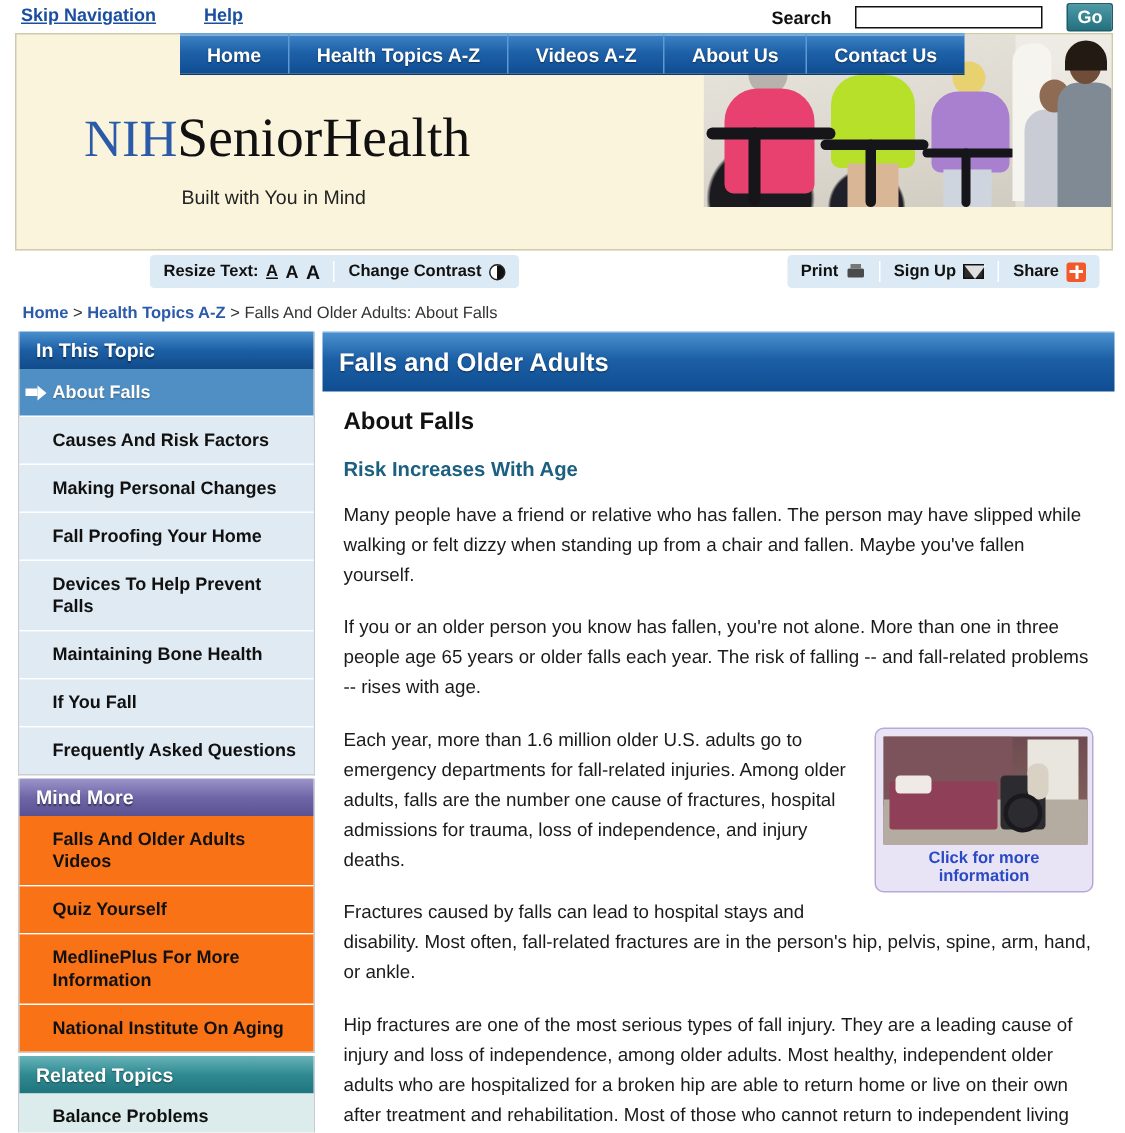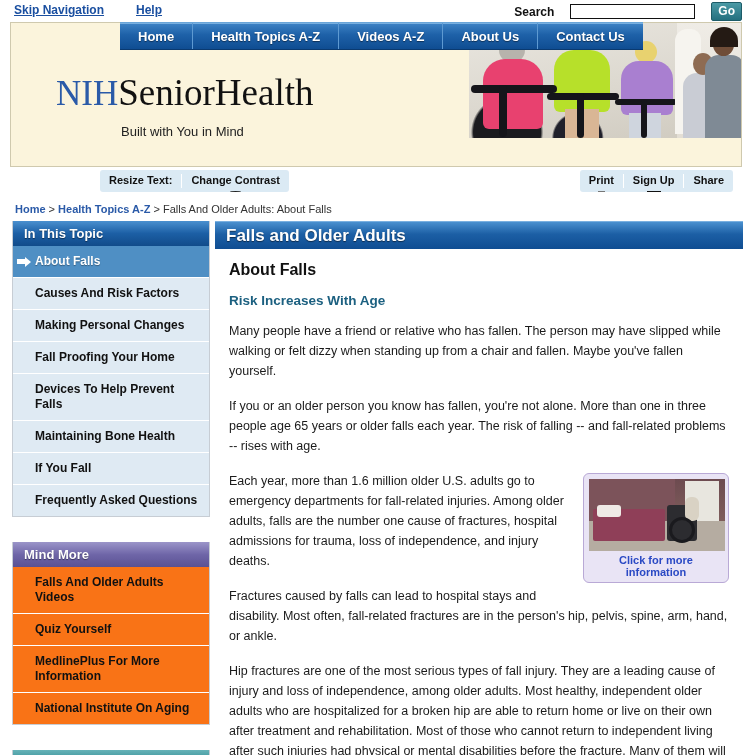--- a/index.html
+++ b/index.html
@@ -170,21 +170,20 @@
   .toolcell {
     display:flex; align-items:center; gap:5px;
     padding:0 9px;
     height:14px;
     font-size:11px;
     font-weight:bold;
     color:#111;
     border-right:1px solid #ffffff;
     cursor:pointer;
     white-space:nowrap;
-    flex-direction:column;
   }
   .toolcell:last-child { border-right:none; }
   .rsA { font-size:11px; font-weight:bold; cursor:pointer; }
   .rsA.sel { text-decoration: underline; }
   .rsA.m { font-size:12px; }
   .rsA.l { font-size:13px; }
   .contrast-ic {
     width:11px; height:11px; border-radius:50%;
     background: linear-gradient(90deg, #ffffff 0 50%, #111 50% 100%);
     border:1px solid #222;
@@ -212,21 +211,21 @@
 
   
   .sidebar {
     position:absolute; top:221px; left:12px; width:198px;
   }
   .content {
     position:absolute; top:221px; left:215px; right:7px;
   }
 
   
-  .module { margin-bottom: 25px; border:1px solid #c7cdd4; border-top:none; }
+  .module { margin-bottom: 2px; border:1px solid #c7cdd4; border-top:none; }
   .mod-head {
     height:25px; display:flex; align-items:center;
     padding-left:11px;
     font-size:13px; font-weight:bold; color:#fff;
     text-shadow: 0 1px 1px rgba(0,0,0,.45);
   }
   .mh-blue   { background: linear-gradient(#4a90cf 0%, #1c5fa5 50%, #114b8a 100%); }
   .mh-purple { background: linear-gradient(#9b95c9 0%, #6f66a8 50%, #5a5193 100%); }
   .mh-teal   { background: linear-gradient(#67b3b8 0%, #2f8a92 50%, #1f737c 100%); }
 
@@ -256,21 +255,21 @@
   .mod-item.active .arrow:before{
     content:""; position:absolute; left:0; top:-2.5px; width:8px; height:5px; background:#fff;
   }
   .mod-item.active .arrow:after{
     content:""; position:absolute; left:8px; top:-5px;
     width:0;height:0;border-top:5px solid transparent;border-bottom:5px solid transparent;border-left:6px solid #fff;
   }
 
   
   .page-title {
-    height:28px;
+    height:40px;
     display:flex; align-items:center;
     padding-left:11px;
     font-size:17px; font-weight:bold; color:#ffffff;
     background: linear-gradient(#4a90cf 0%, #1c5fa5 45%, #0f4d92 100%);
     border-top:1px solid #7ab0e0;
     text-shadow: 0 1px 1px rgba(0,0,0,.5);
   }
   .body-pad { padding: 12px 14px 0 14px; }
   h2.sec {
     margin:0 0 14px 0;

